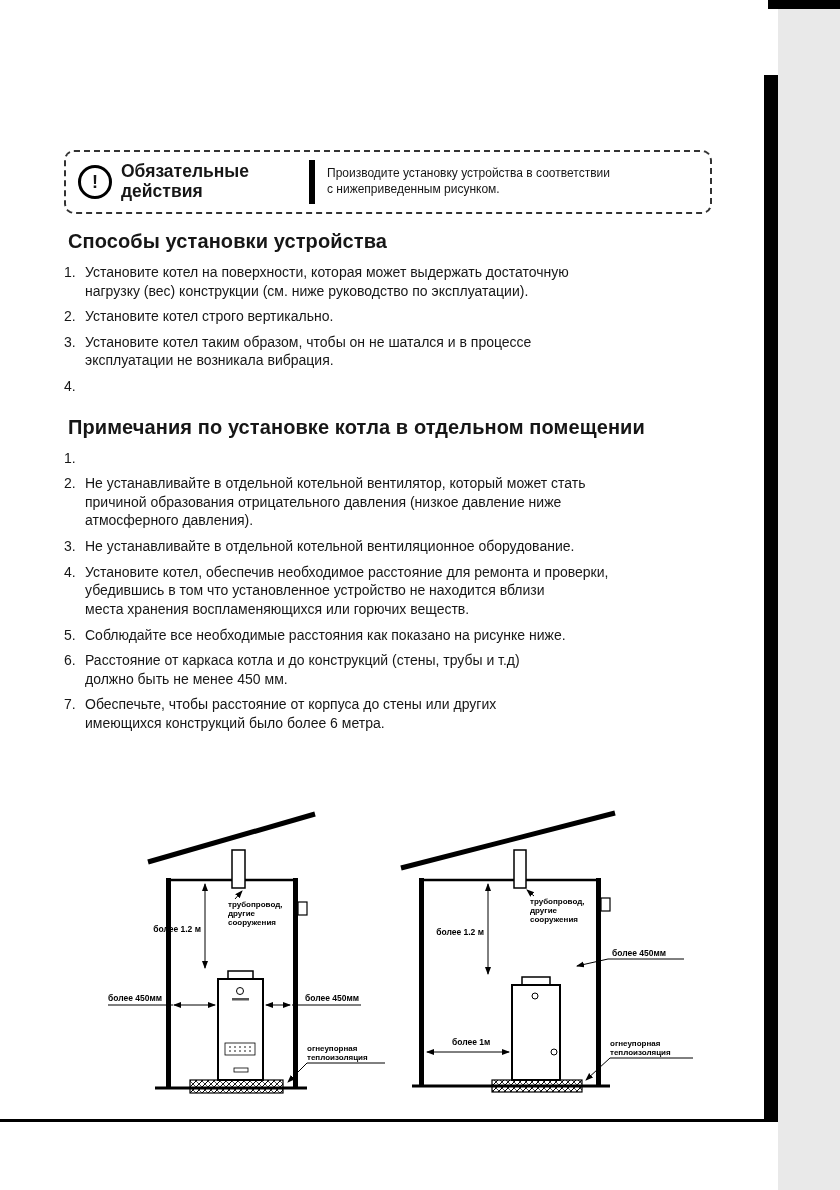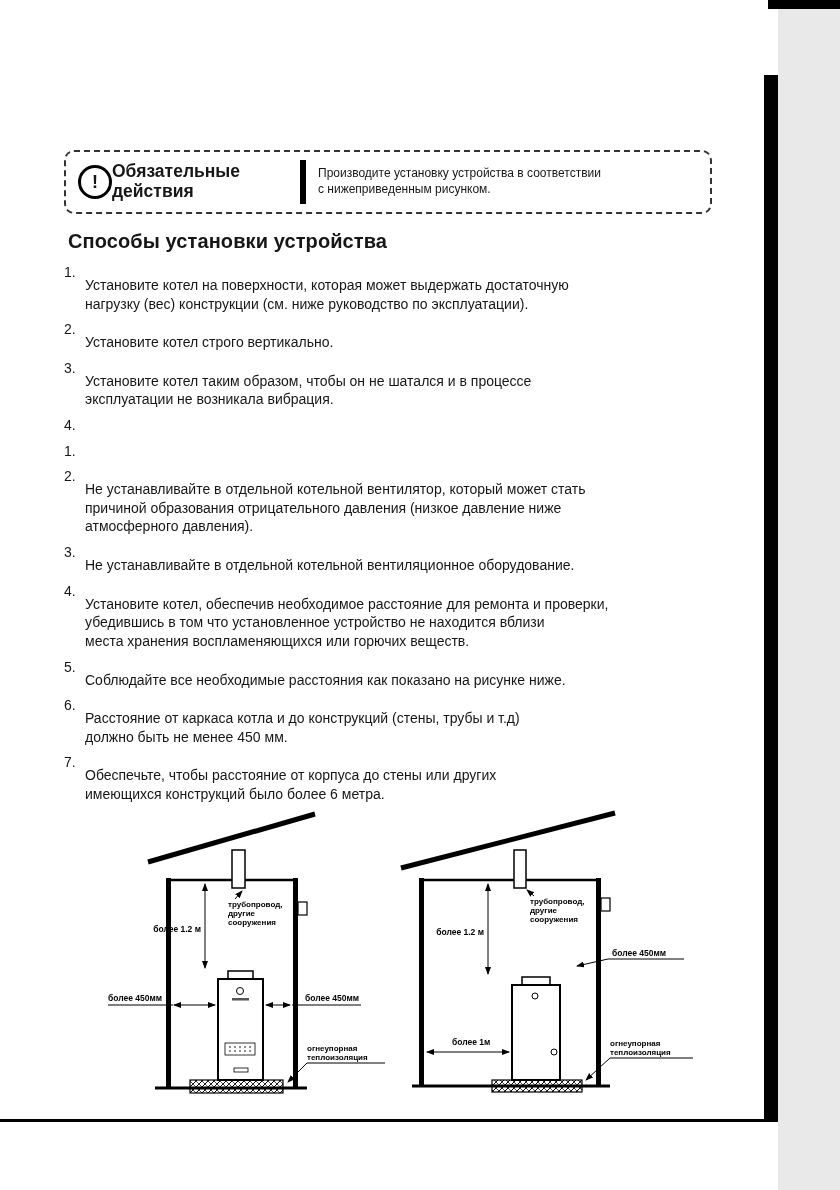--- a/index.html
+++ b/index.html
@@ -23,32 +23,32 @@
     display: flex; align-items: center;
     padding: 7px 12px; height: 64px; box-sizing: border-box;
   }
   .notice-icon {
     width: 28px; height: 28px; border: 3px solid #000; border-radius: 50%;
     display: flex; align-items: center; justify-content: center;
     font-weight: bold; font-size: 18px; flex: none;
   }
   .notice-title {
     font-size: 17.5px; font-weight: bold; line-height: 1.12;
-    white-space: pre-line; width: 188px; flex: none;
+    margin-left: 9px; white-space: pre-line; width: 188px; flex: none;
   }
   .notice-divider { width: 6px; height: 44px; background: #000; flex: none; margin-right: 12px; }
   .notice-body { font-size: 12px; line-height: 1.3; white-space: pre-line; }
 
   h2 { font-size: 20px; margin: 16px 0 10px 4px; letter-spacing: 0.1px; font-weight: bold; }
   .h2b { margin-top: 20px; }
 
   ol { list-style: none; margin: 0; padding: 0; }
   li { display: flex; margin-bottom: 7px; font-size: 14px; line-height: 1.33; }
   .num { flex: none; width: 21px; }
-  .txt { white-space: pre-line; margin-top: 13px; }
+  .txt { white-space: pre-line; }
 
   .diag { position: absolute; }
   .diag-left  { left: 85px;  top: 802px; }
   .diag-right { left: 388px; top: 800px; }
   .diag text { font-weight: bold; fill: #000; font-size: 8.5px; font-family: "Liberation Sans", sans-serif; }
   .diag .sm { font-size: 8px; }
 </style>
 </head>
 <body>
 
@@ -82,20 +82,21 @@
     <li>
         <span class="num">3.</span>
         <span class="txt">Установите котел таким образом, чтобы он не шатался и в процессе
 эксплуатации не возникала вибрация.</span>
       </li>
     <li>
         <span class="num">4.</span>
       </li>
   </ol>
 
+  <h2 class="h2b">Примечания по установке котла в отдельном помещении</h2>
   <ol>
     <li>
         <span class="num">1.</span>
       </li>
     <li>
         <span class="num">2.</span>
         <span class="txt">Не устанавливайте в отдельной котельной вентилятор, который может стать
 причиной образования отрицательного давления (низкое давление ниже
 атмосферного давления).</span>
       </li>

